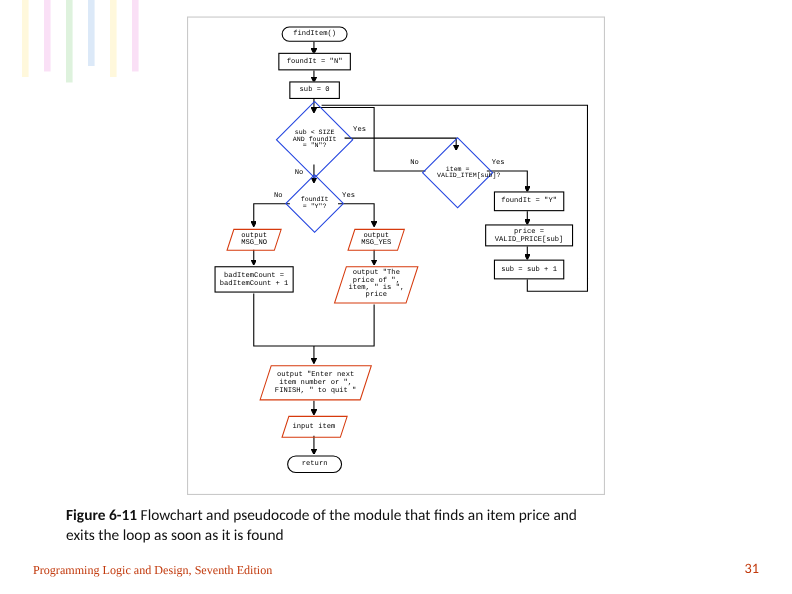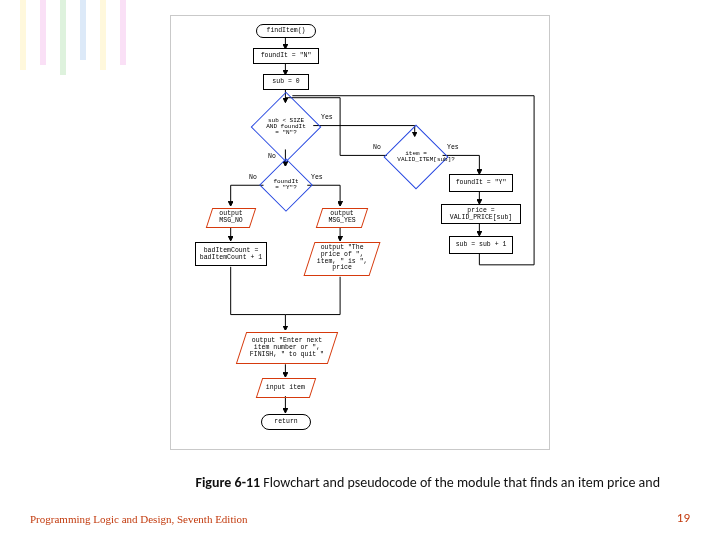--- a/index.html
+++ b/index.html
@@ -31,26 +31,25 @@
     background: #fff;
     font-family: "Courier New", monospace;
     font-size: 6.5px;
     color: #000;
   }
 
   .caption {
     position: absolute;
     left: 0; right: 0;
     top: 460px;
-    text-align: right;
+    text-align: left;
     font-size: 14px;
     color: #111;
     line-height: 1.3;
     padding: 0 60px;
-    margin-top: 14px;
   }
   .caption b { font-weight: 700; }
 
   .footer-left {
     position: absolute;
     left: 30px;
     bottom: 15px;
     font-size: 11px;
     color: #c23a0d;
     font-family: Liberation Serif, serif;
@@ -245,16 +244,17 @@
 
   <div class="io" style="left:88px; top:362px; width:54px; height:20px;">
     <span>input item</span>
   </div>
 
   <div class="node terminator" style="left:90px; top:398px; width:50px; height:16px;">return</div>
 </div>
 
 <div class="caption">
   <b>Figure 6-11</b><span> Flowchart and pseudocode of the module that finds an item price and</span><br>
+  <span>exits the loop as soon as it is found</span>
 </div>
 
 <div class="footer-left">Programming Logic and Design, Seventh Edition</div>
-<div class="footer-right">19</div>
+<div class="footer-right">31</div>
 
 </body></html>

